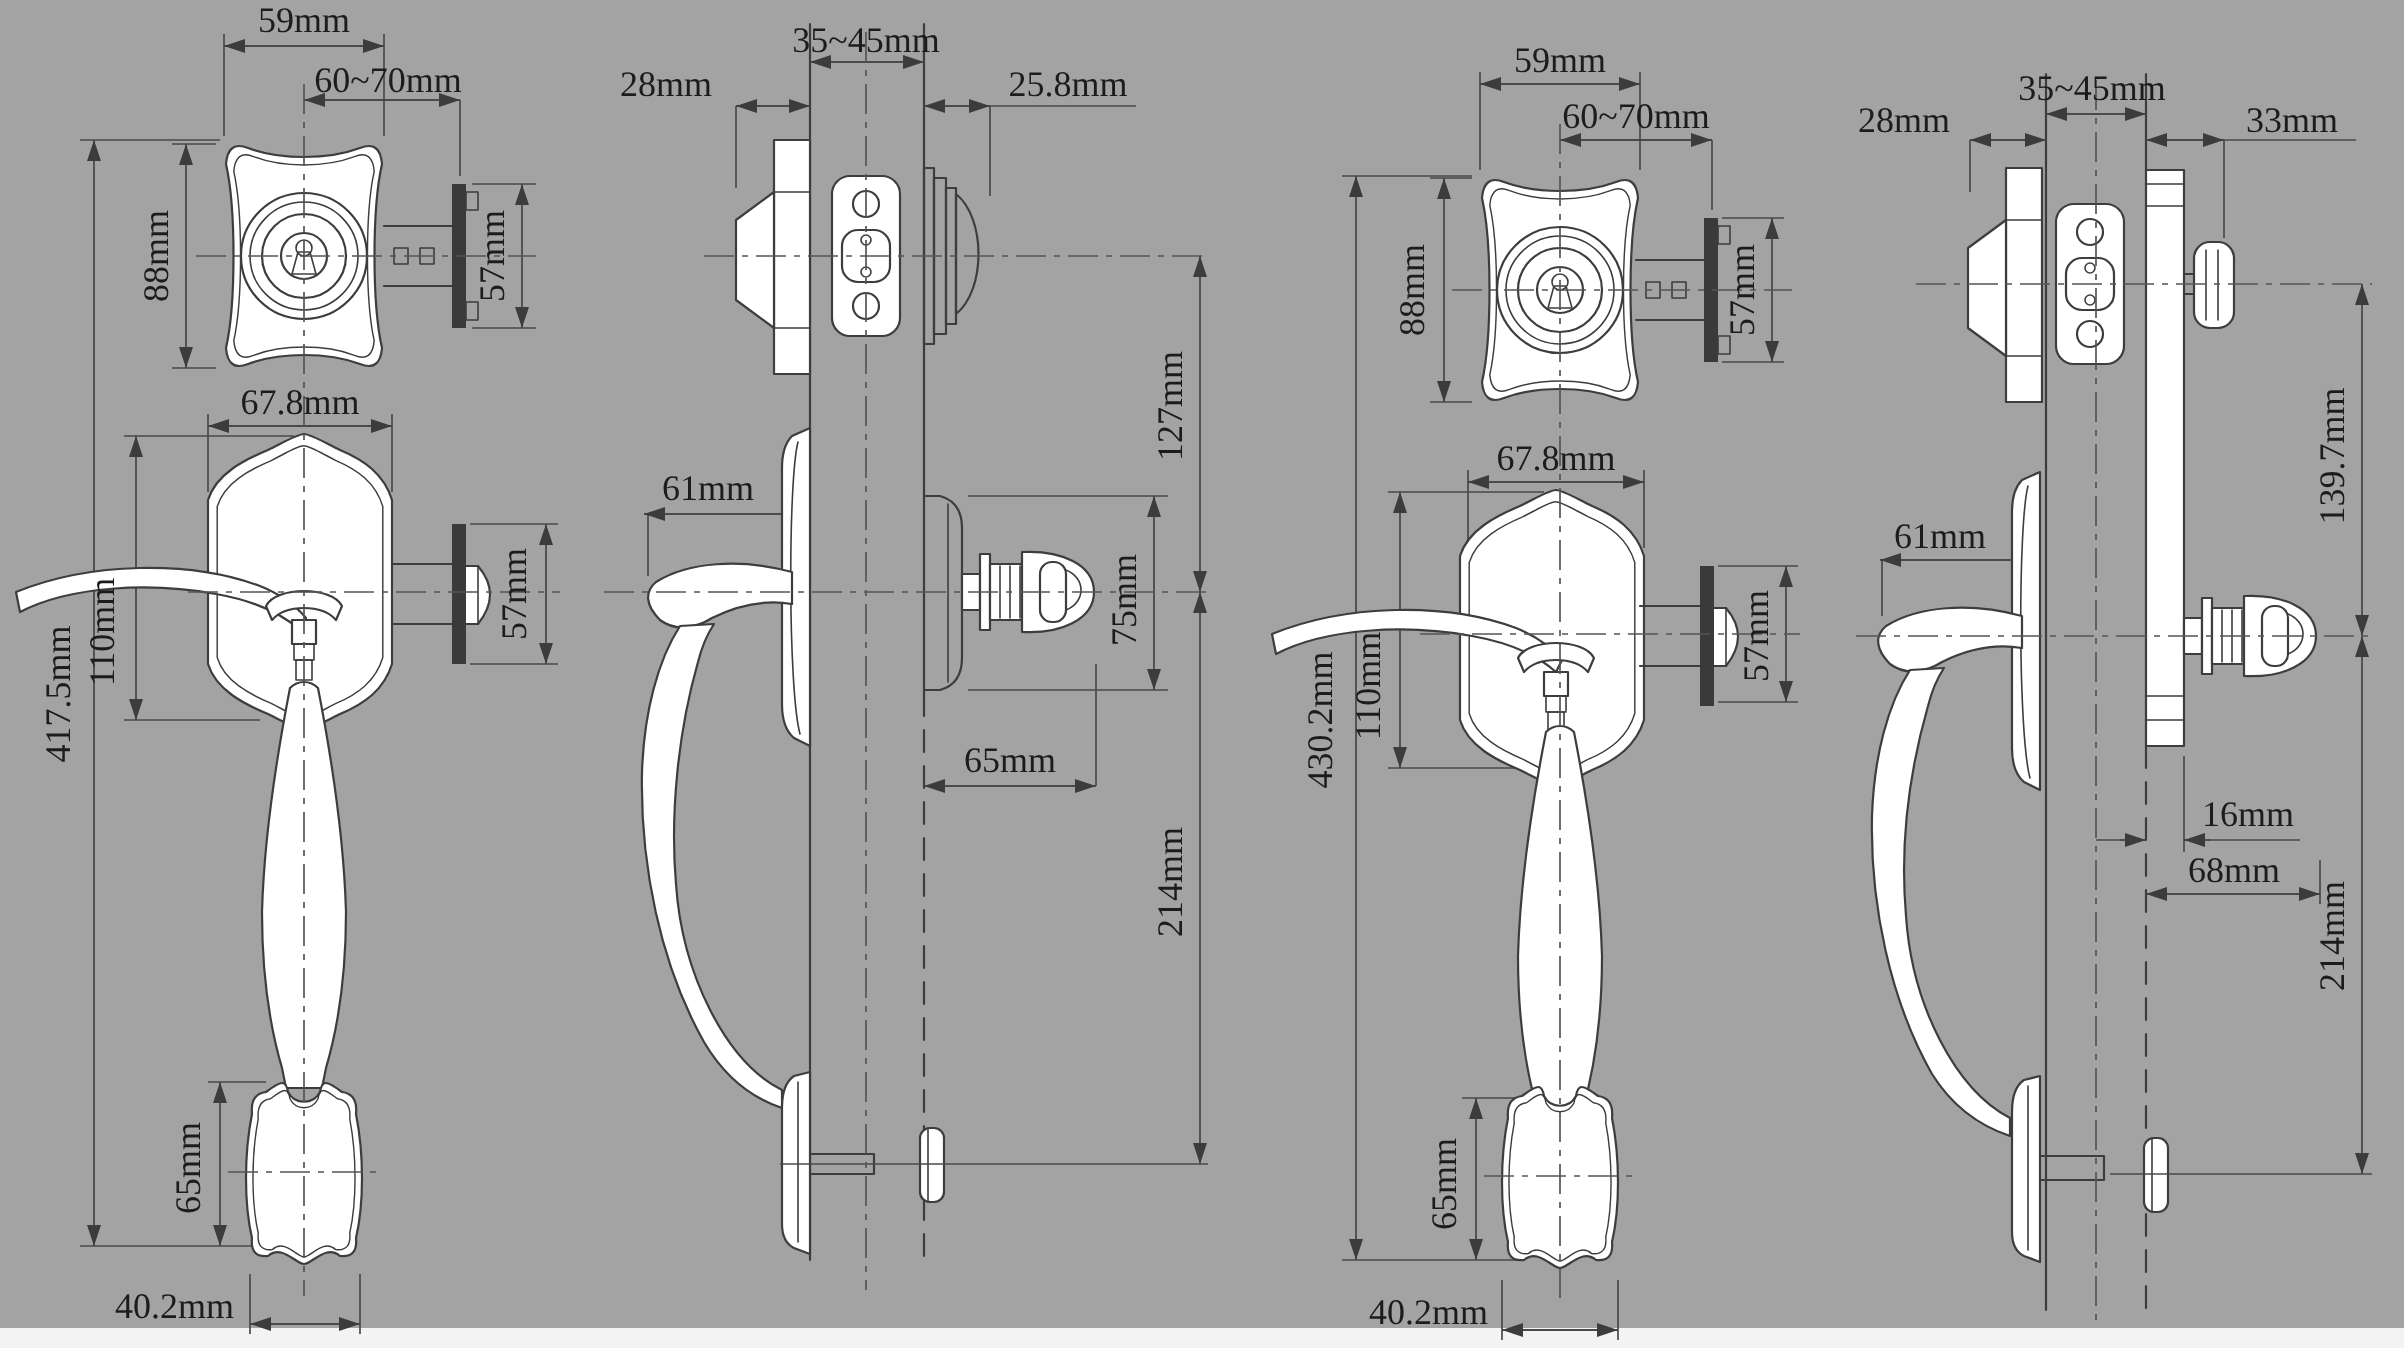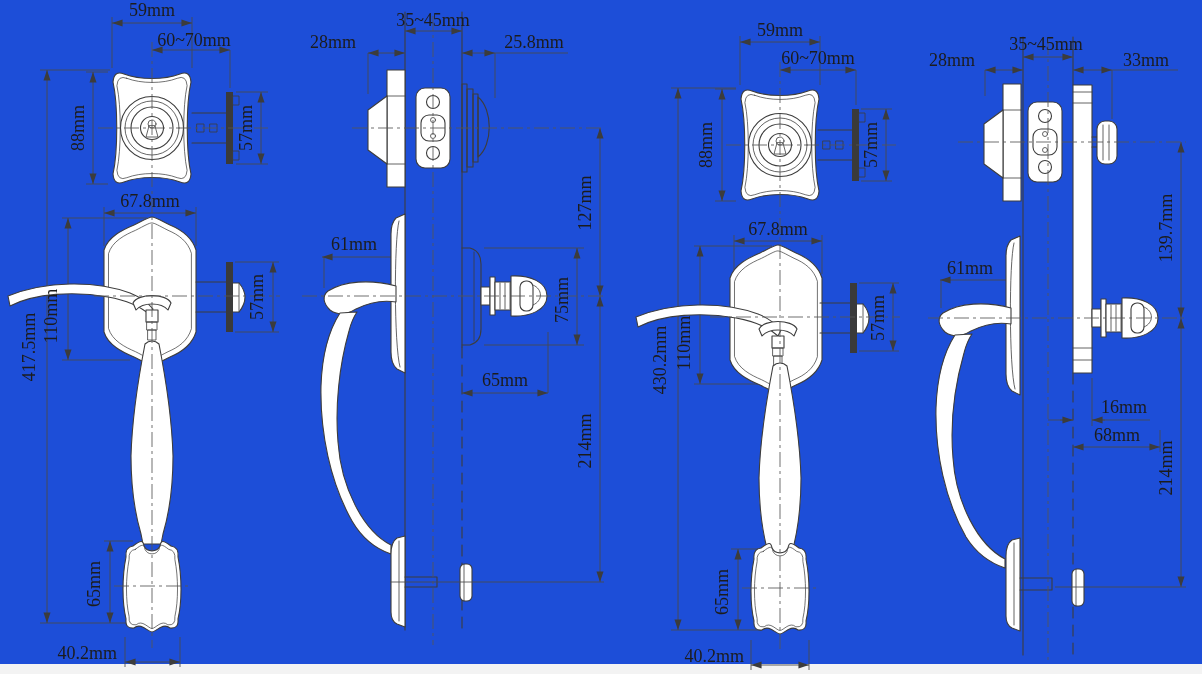--- a/index.html
+++ b/index.html
@@ -1,16 +1,16 @@
 <!DOCTYPE html>
 <html><head>
 <meta charset="utf-8">
 <style>
   html,body{margin:0;padding:0;background:#ffffff;}
-  #canvas{position:relative;width:1202px;height:674px;background:#1d4ed8;overflow:hidden;
+  #canvas{position:relative;width:1202px;height:674px;background:#a3a3a3;overflow:hidden;
           font-family:"Liberation Serif","DejaVu Serif",serif;}
   svg{position:absolute;left:0;top:0;}
   .part{stroke:#3d3d3d;stroke-width:1.1;fill:none;stroke-linejoin:round;stroke-linecap:round;}
   .pw{fill:#ffffff;}
   .pf{fill:#3a3a3a;stroke:none;}
   .thin{stroke-width:0.8;}
   .eline{stroke:#4a4a4a;stroke-width:0.85;fill:none;}
   .dline{stroke:#4a4a4a;stroke-width:0.9;fill:none;marker-start:url(#arr);marker-end:url(#arr);}
   .dline1{stroke:#4a4a4a;stroke-width:0.9;fill:none;marker-end:url(#arr);}
   .cl{stroke:#555555;stroke-width:0.85;fill:none;stroke-dasharray:15 4 3 4;}

